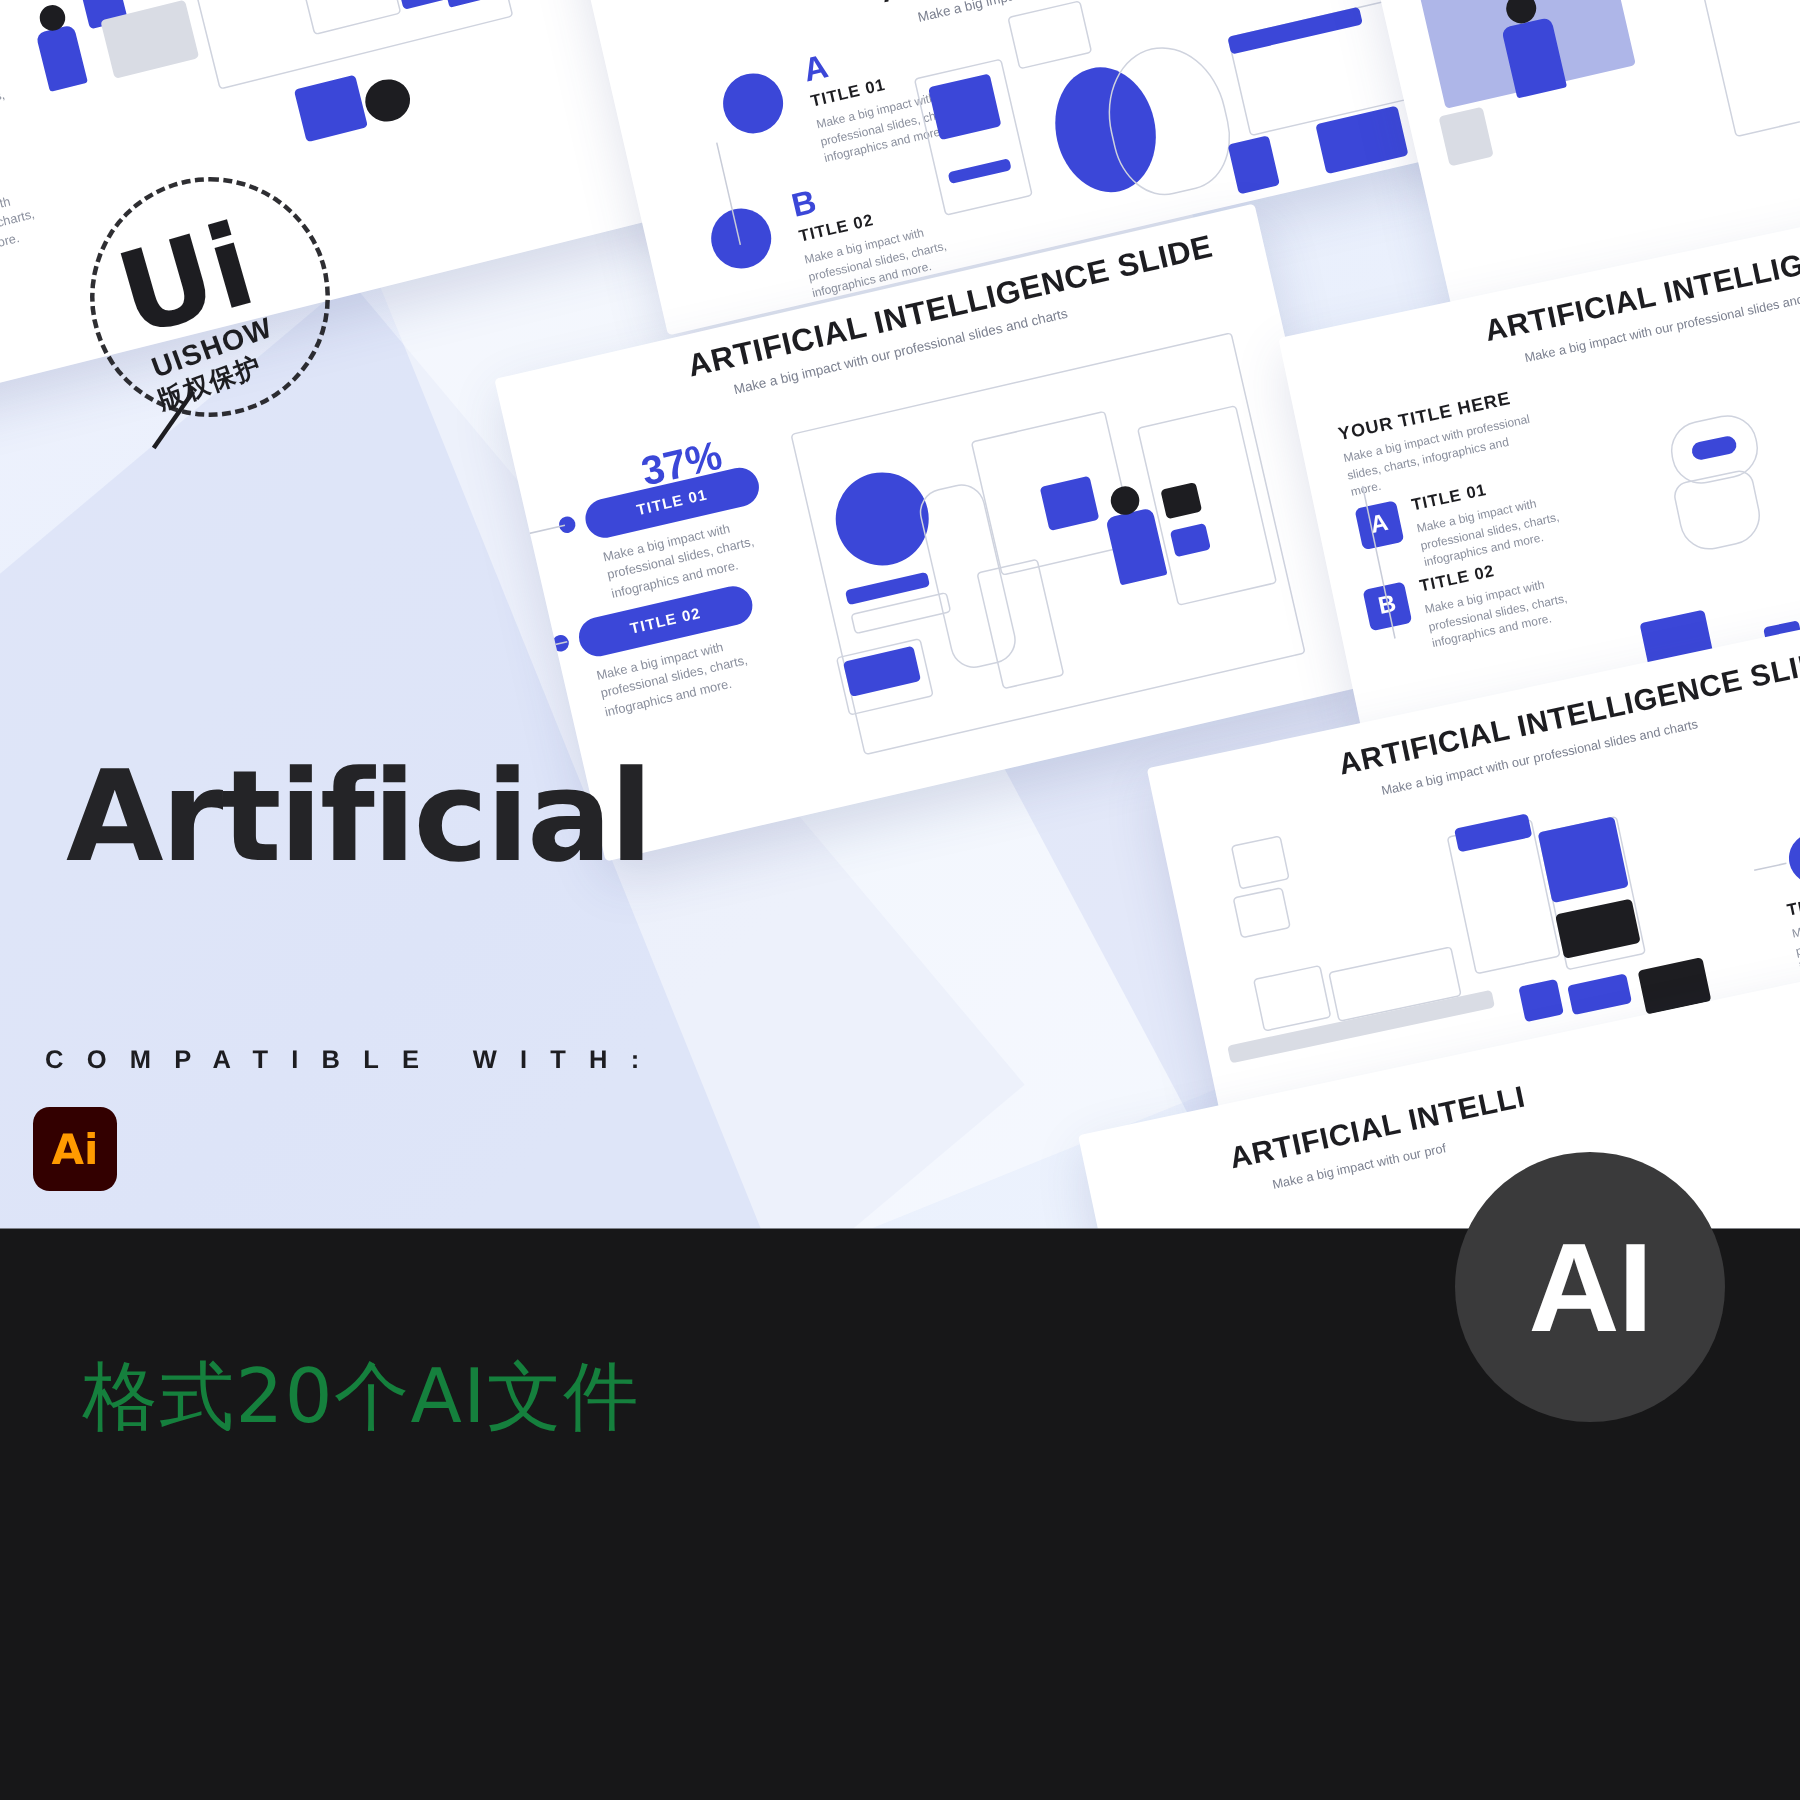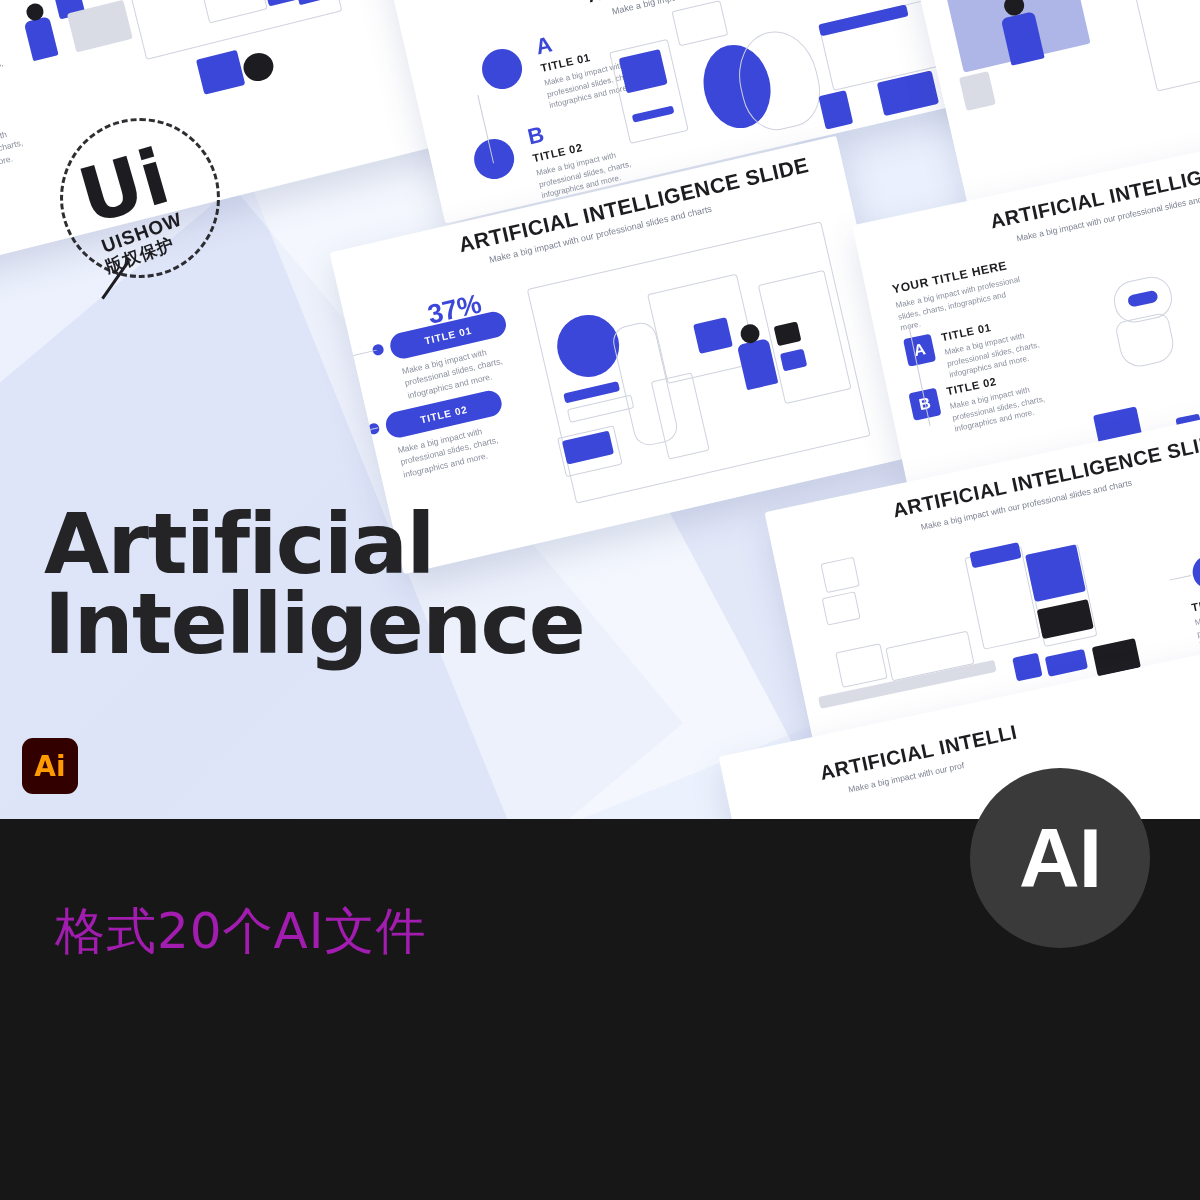--- a/index.html
+++ b/index.html
@@ -66,21 +66,21 @@
           border-radius:11px;background:#300;display:flex;align-items:center;
           justify-content:center;color:#ff9a00;font-size:28px;font-weight:bold;
           font-family:"DejaVu Sans",sans-serif;}
 
   
   .banner{position:absolute;left:0;top:819px;width:1200px;height:381px;background:#171718;}
   .badge{position:absolute;left:970px;top:768px;width:180px;height:180px;
          border-radius:50%;background:#3a3a3b;display:flex;align-items:center;
          justify-content:center;color:#fff;font-size:84px;font-weight:bold;
          letter-spacing:-1px;font-family:"Liberation Sans",sans-serif;}
-  .sub-cn{position:absolute;left:55px;top:898px;font-size:50px;color:#a21caf;
+  .sub-cn{position:absolute;left:55px;top:898px;font-size:50px;color:#15803d;
           font-weight:normal;letter-spacing:1px;font-family:"DejaVu Sans",sans-serif;}
   .main-cn{position:absolute;left:50px;top:975px;font-size:128px;color:#ffffff;
            font-weight:bold;letter-spacing:4px;line-height:1.05;
            font-family:"DejaVu Sans",sans-serif;}
 </style>
 </head>
 <body>
 
 <div class="stage">
 
@@ -234,22 +234,22 @@
     <div class="wm">
       <div class="ring"></div>
       <div class="ui">Ui</div>
       <div class="en">UISHOW</div>
       <div class="cn">版权保护</div>
       <div class="tail"></div>
     </div>
 
     <div class="h1">
       <span>Artificial</span>
-      <span>Intelligence</span>
-    </div>
+    </div>
+    <div class="compat">COMPATIBLE WITH:</div>
     <div class="aiicon">Ai</div>
 
   </div>
 
   <div class="banner"></div>
   <div class="badge">AI</div>
   <div class="sub-cn">格式20个AI文件</div>
 
 </div>
 

